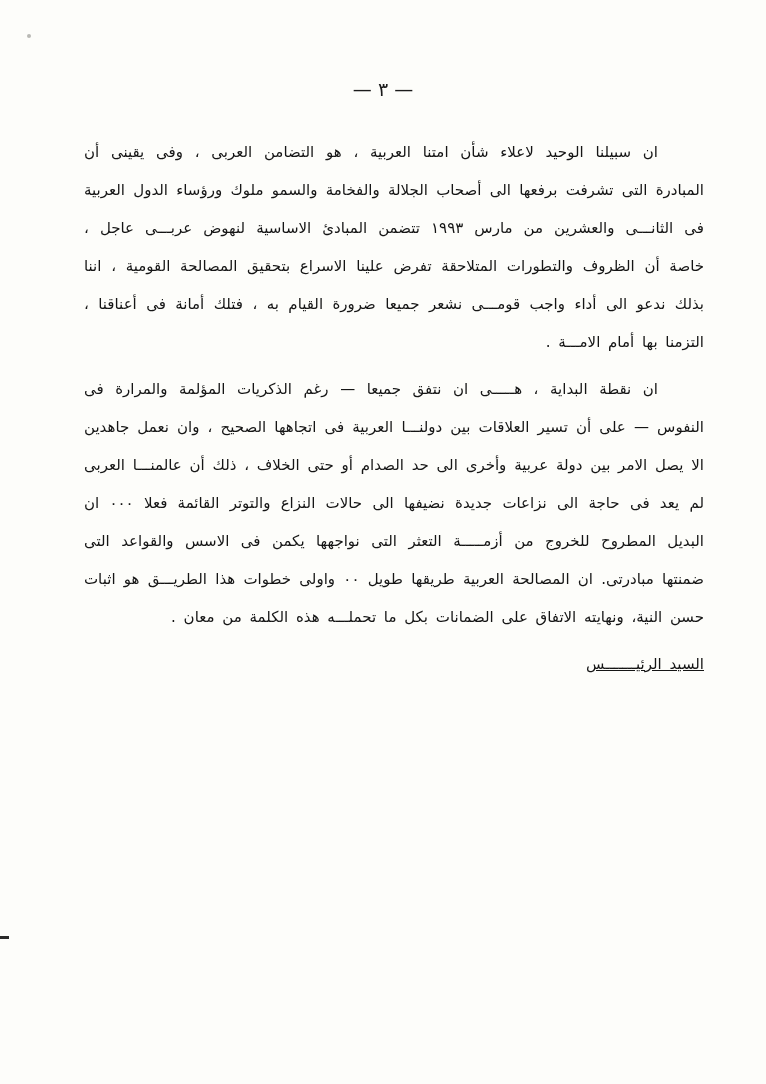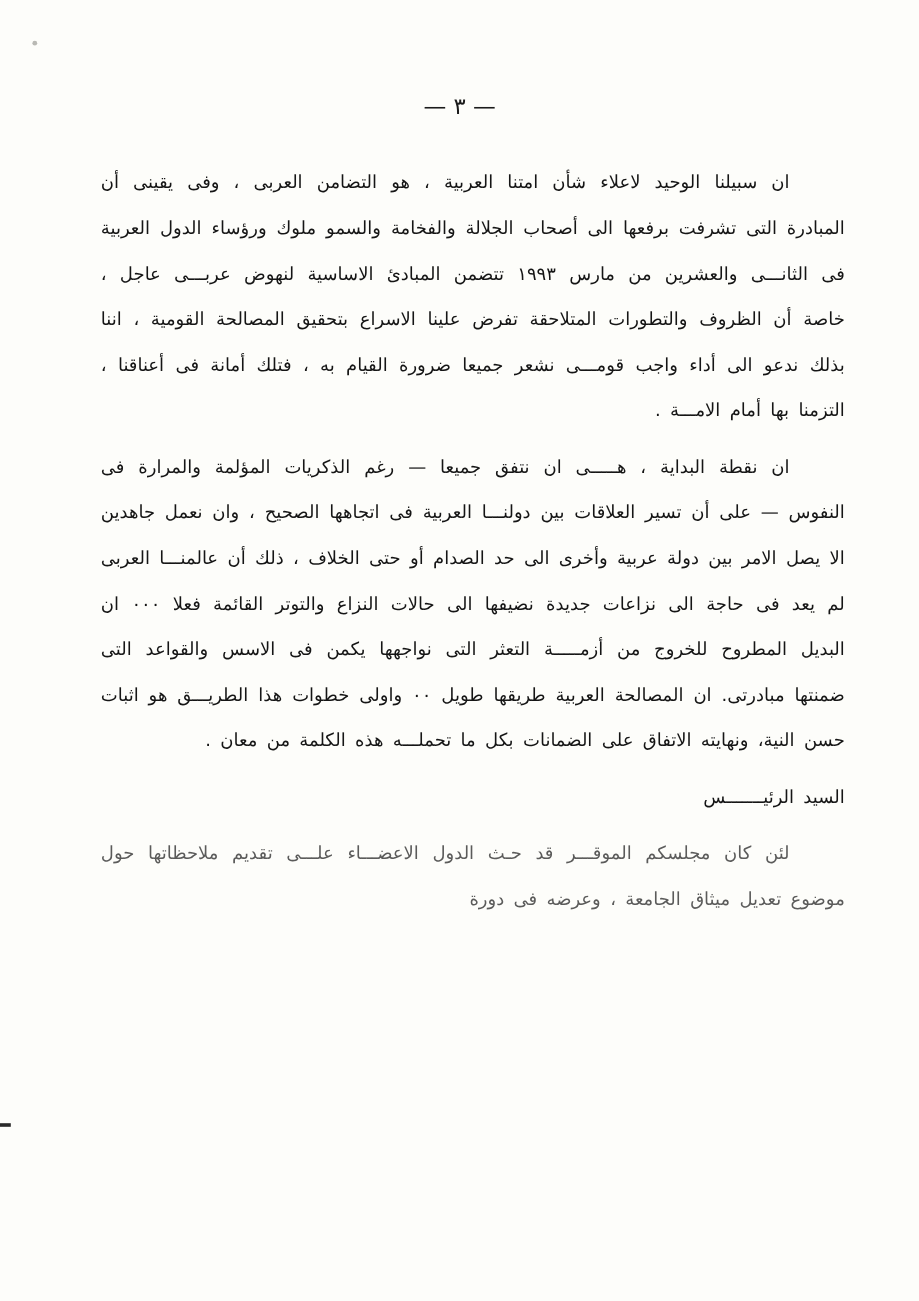--- a/index.html
+++ b/index.html
@@ -41,20 +41,21 @@
   }
   .para {
     margin: 0 0 9px 0;
   }
   .indent {
     text-indent: 46px;
   }
   .salutation {
     margin: 4px 0 9px 0;
     text-align: right;
+    text-decoration: underline;
   }
   .faded {
     color: #2e2e2e;
     opacity: 0.78;
     filter: blur(0.3px);
   }
   .edge-mark {
     position: absolute;
     left: 0;
     top: 936px;
@@ -82,19 +83,18 @@
   <div class="page-number">— ٣ —</div>
 
   <div class="content">
 
     <p class="para indent">ان سبيلنا الوحيد لاعلاء شأن امتنا العربية ، هو التضامن العربى ، وفى يقينى أن المبادرة التى تشرفت برفعها الى أصحاب الجلالة والفخامة والسمو ملوك ورؤساء الدول العربية فى الثانـــى والعشرين من مارس ١٩٩٣ تتضمن المبادئ الاساسية لنهوض عربـــى عاجل ، خاصة أن الظروف والتطورات المتلاحقة تفرض علينا الاسراع بتحقيق المصالحة القومية ، اننا بذلك ندعو الى أداء واجب قومـــى نشعر جميعا ضرورة القيام به ، فتلك أمانة فى أعناقنا ، التزمنا بها أمام الامـــة .</p>
 
     <p class="para indent">ان نقطة البداية ، هـــــى ان نتفق جميعا — رغم الذكريات المؤلمة والمرارة فى النفوس — على أن تسير العلاقات بين دولنـــا العربية فى اتجاهها الصحيح ، وان نعمل جاهدين الا يصل الامر بين دولة عربية وأخرى الى حد الصدام أو حتى الخلاف ، ذلك أن عالمنـــا العربى لم يعد فى حاجة الى نزاعات جديدة نضيفها الى حالات النزاع والتوتر القائمة فعلا ٠٠٠ ان البديل المطروح للخروج من أزمـــــة التعثر التى نواجهها  يكمن فى الاسس والقواعد التى ضمنتها مبادرتى. ان المصالحة العربية طريقها طويل ٠٠ واولى خطوات هذا الطريـــق هو اثبات حسن النية، ونهايته الاتفاق على الضمانات بكل ما تحملـــه هذه الكلمة من معان .</p>
 
     <p class="salutation">السيد الرئيـــــــس</p>
 
-    <p class="para indent faded">لئن كان مجلسكم الموقـــر قد حـث الدول الاعضـــاء علـــى تقديم ملاحظاتها حول موضوع تعديل ميثاق الجامعة ، وعرضه فى دورة</p>
 
   </div>
 
   <div class="edge-mark"></div>
 
 </div>
 
 </body></html>

